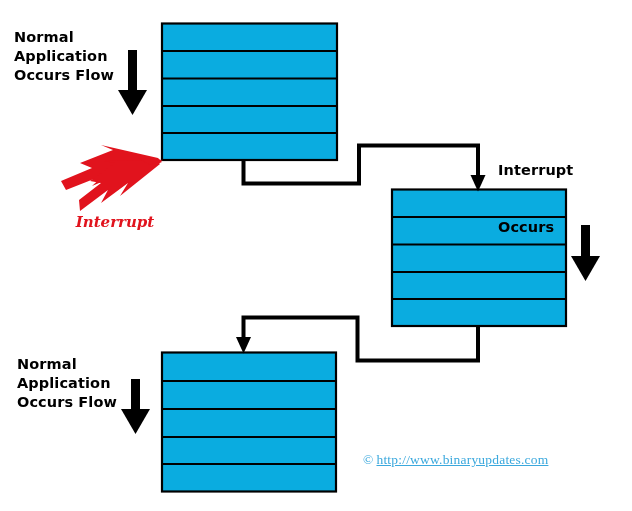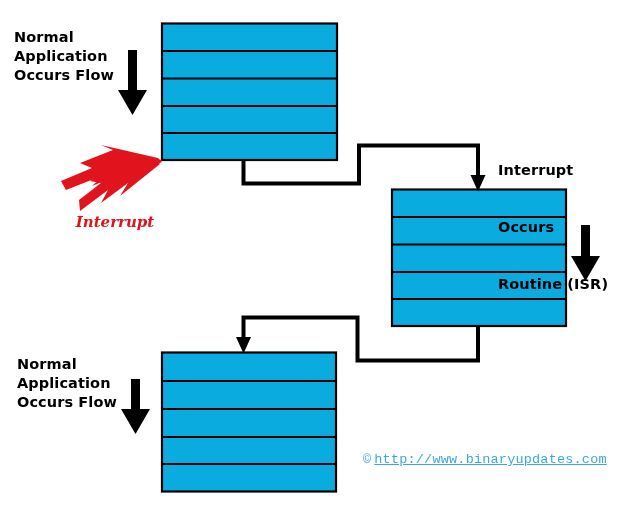--- a/index.html
+++ b/index.html
@@ -36,21 +36,21 @@
     font-family: "DejaVu Serif", serif;
     font-style: italic;
     font-weight: bold;
     font-size: 15px;
     line-height: 21px;
     color: #e1131d;
     text-align: center;
   }
   .credit {
     position: absolute;
-    font-family: Liberation Mono, monospace;
+    font-family: Liberation Serif, serif;
     font-size: 13.5px;
     color: #3aa8dd;
     white-space: nowrap;
     letter-spacing: 0.2px;
   }
   .credit .link {
     text-decoration: underline;
     color: #3aa8dd;
   }
   .credit .copy {
@@ -129,21 +129,20 @@
 Application
 Occurs Flow</div>
 
   <div class="label-interrupt" style="position:absolute; left:55px; top:212px; width:120px;">
     <div>Interrupt</div>
   </div>
 
   <div class="label" style="left:498px; top:123px;">
     <div>Interrupt</div>
     <div>Occurs</div>
-    <div>Routine (ISR)</div>
   </div>
 
   <div class="label" style="left: 17px; top: 355px; white-space: pre;">Normal
 Application
 Occurs Flow</div>
 
   <div class="credit" style="left:363px; top:452px;">
     <span class="copy">©</span><span class="link">http://www.binaryupdates.com</span>
   </div>
 

